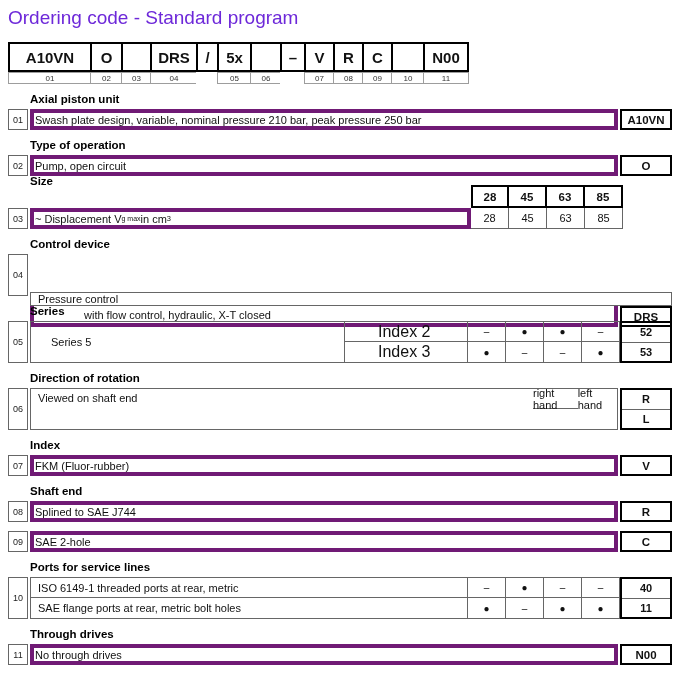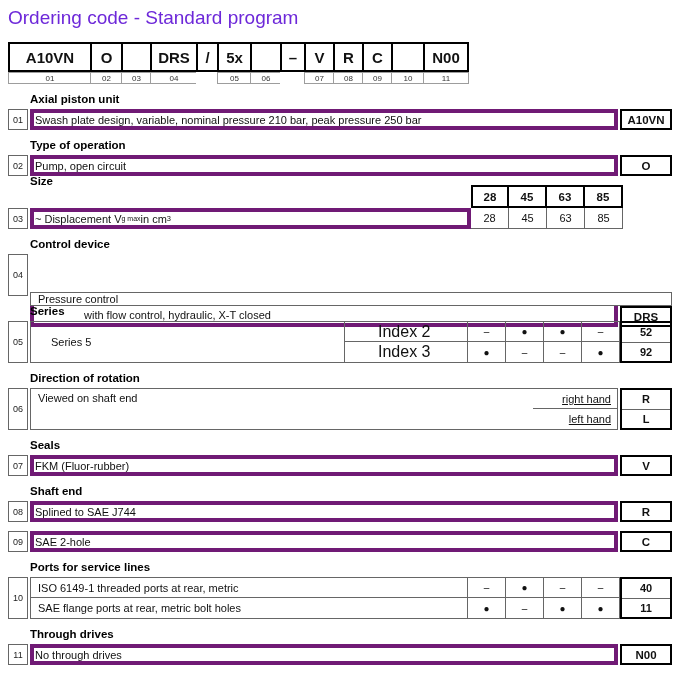--- a/index.html
+++ b/index.html
@@ -63,21 +63,21 @@
   .sp-row { display: flex; height: 21px; }
   .s-label { flex: 1; padding-left: 33px; display: flex; align-items: center; font-size: 16px; border-right: 1px solid #666; }
   .s-mark { width: 38px; flex: none; display: flex; align-items: center; justify-content: center; font-size: 10px;
             border-right: 1px solid #666; }
   .sp-row.top > div { border-top: 1px solid #666; border-bottom: 1px solid #666; }
   .sp-row.bot > div { border-bottom: 1px solid #666; }
 
   
   .dir-body { flex: 1; border: 1px solid #666; display: flex; margin-right: 2px; }
   .dir-desc { flex: 1; padding-left: 7px; padding-top: 3px; font-size: 11px; }
-  .dir-labels { width: 84px; display: flex; flex-direction: column; flex: none; text-decoration: underline; }
+  .dir-labels { width: 84px; display: flex; flex-direction: row; flex: none; }
   .dir-label { height: 20px; display: flex; align-items: center; justify-content: flex-end; padding-right: 6px; font-size: 11px; }
   .dir-label.first { border-bottom: 1px solid #666; }
 
   
   .p-desc { flex: 1; display: flex; align-items: center; padding-left: 7px; font-size: 11px;
             border-left: 1px solid #666; border-right: 1px solid #666; }
 </style>
 </head>
 <body>
 
@@ -214,21 +214,21 @@
         <div class="sp-row bot">
           <div class="s-label">Index 3</div>
           <div class="s-mark">●</div>
           <div class="s-mark">–</div>
           <div class="s-mark">–</div>
           <div class="s-mark">●</div>
         </div>
       </div>
       <div class="code-stack">
         <div class="cs-cell">52</div>
-        <div class="cs-cell">92</div>
+        <div class="cs-cell">53</div>
       </div>
     </div>
   </div>
 
   <div class="section">
     <div class="sec-heading">Direction of rotation</div>
     <div class="row row2h">
       <div class="pos-box">06</div>
       <div class="dir-body">
         <div class="dir-desc">Viewed on shaft end</div>
@@ -238,21 +238,21 @@
         </div>
       </div>
       <div class="code-stack">
         <div class="cs-cell">R</div>
         <div class="cs-cell">L</div>
       </div>
     </div>
   </div>
 
   <div class="section">
-    <div class="sec-heading">Seals</div>
+    <div class="sec-heading">Index</div>
     <div class="row" style="height:21px">
       <div class="pos-box">07</div>
       <div class="desc-cell">FKM (Fluor-rubber)</div>
       <div class="code-box">V</div>
     </div>
   </div>
 
   <div class="section">
     <div class="sec-heading">Shaft end</div>
     <div class="row" style="height:21px">

